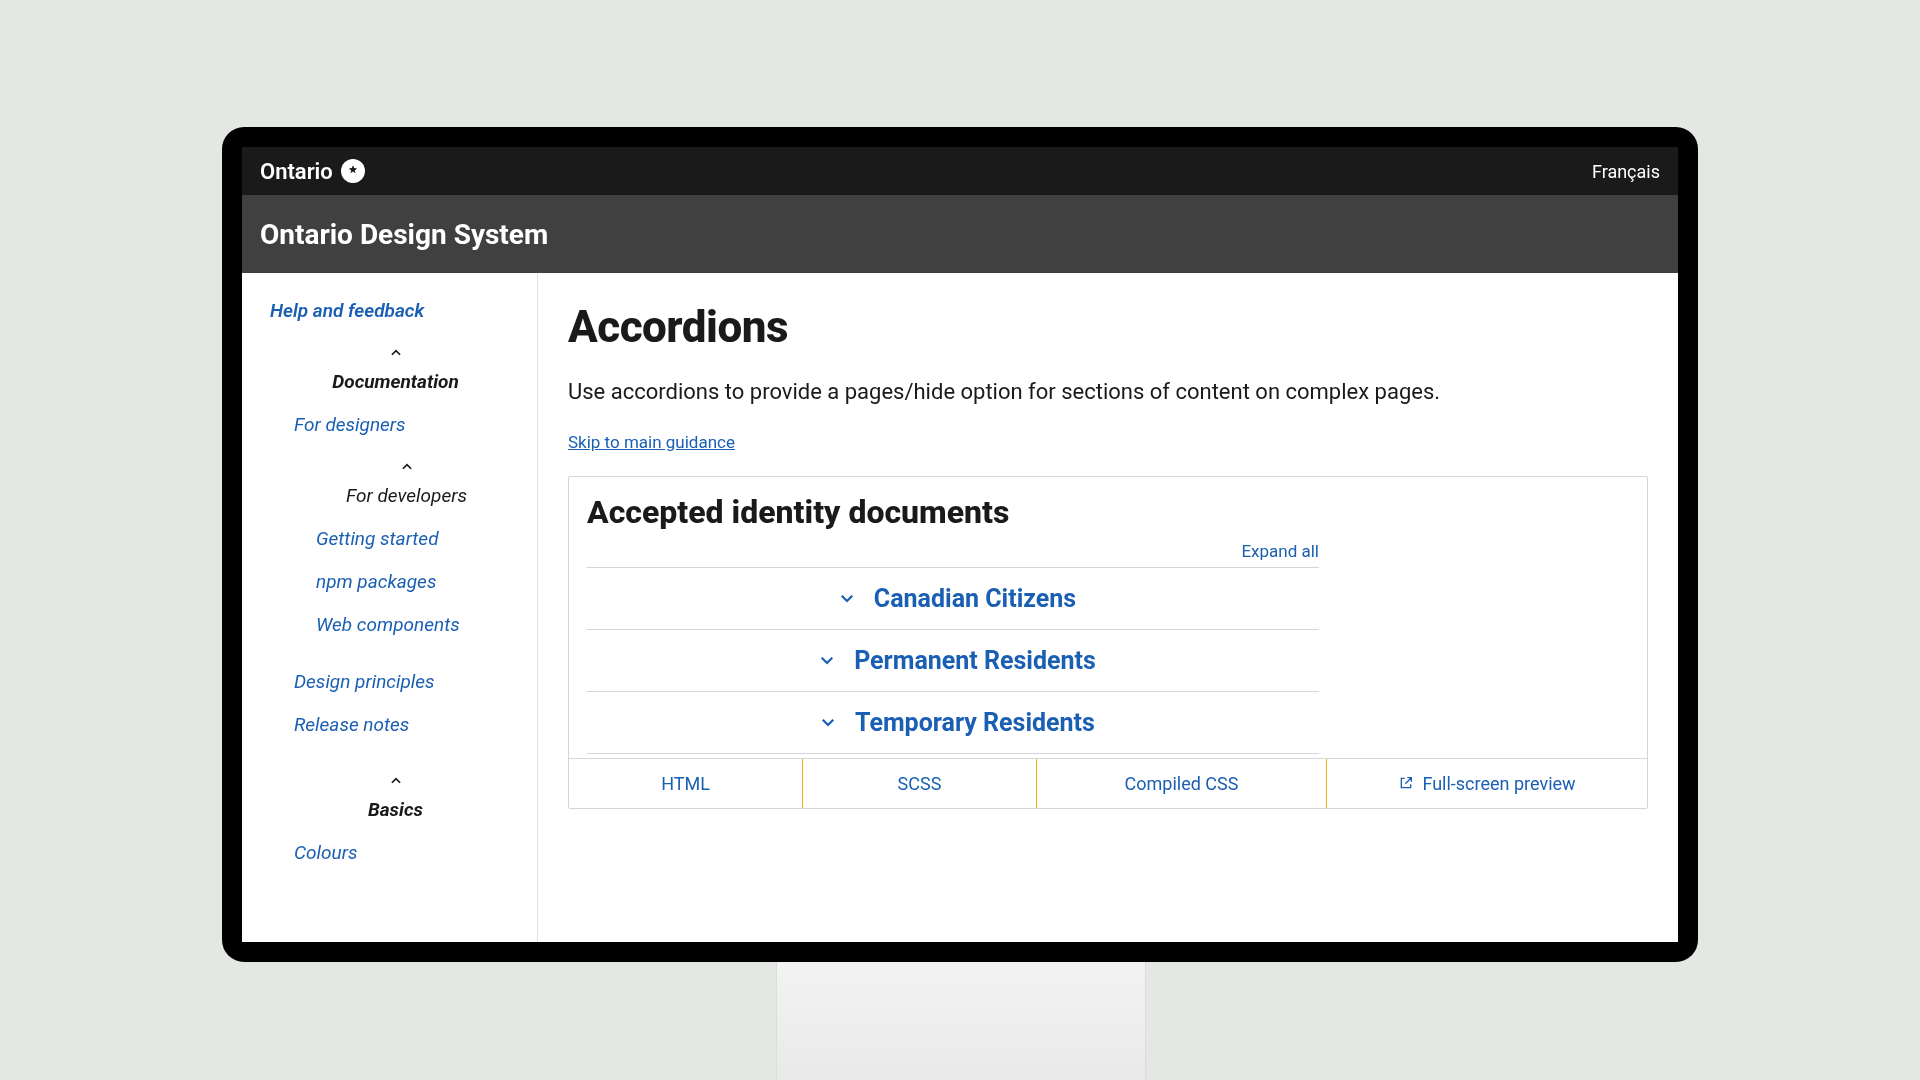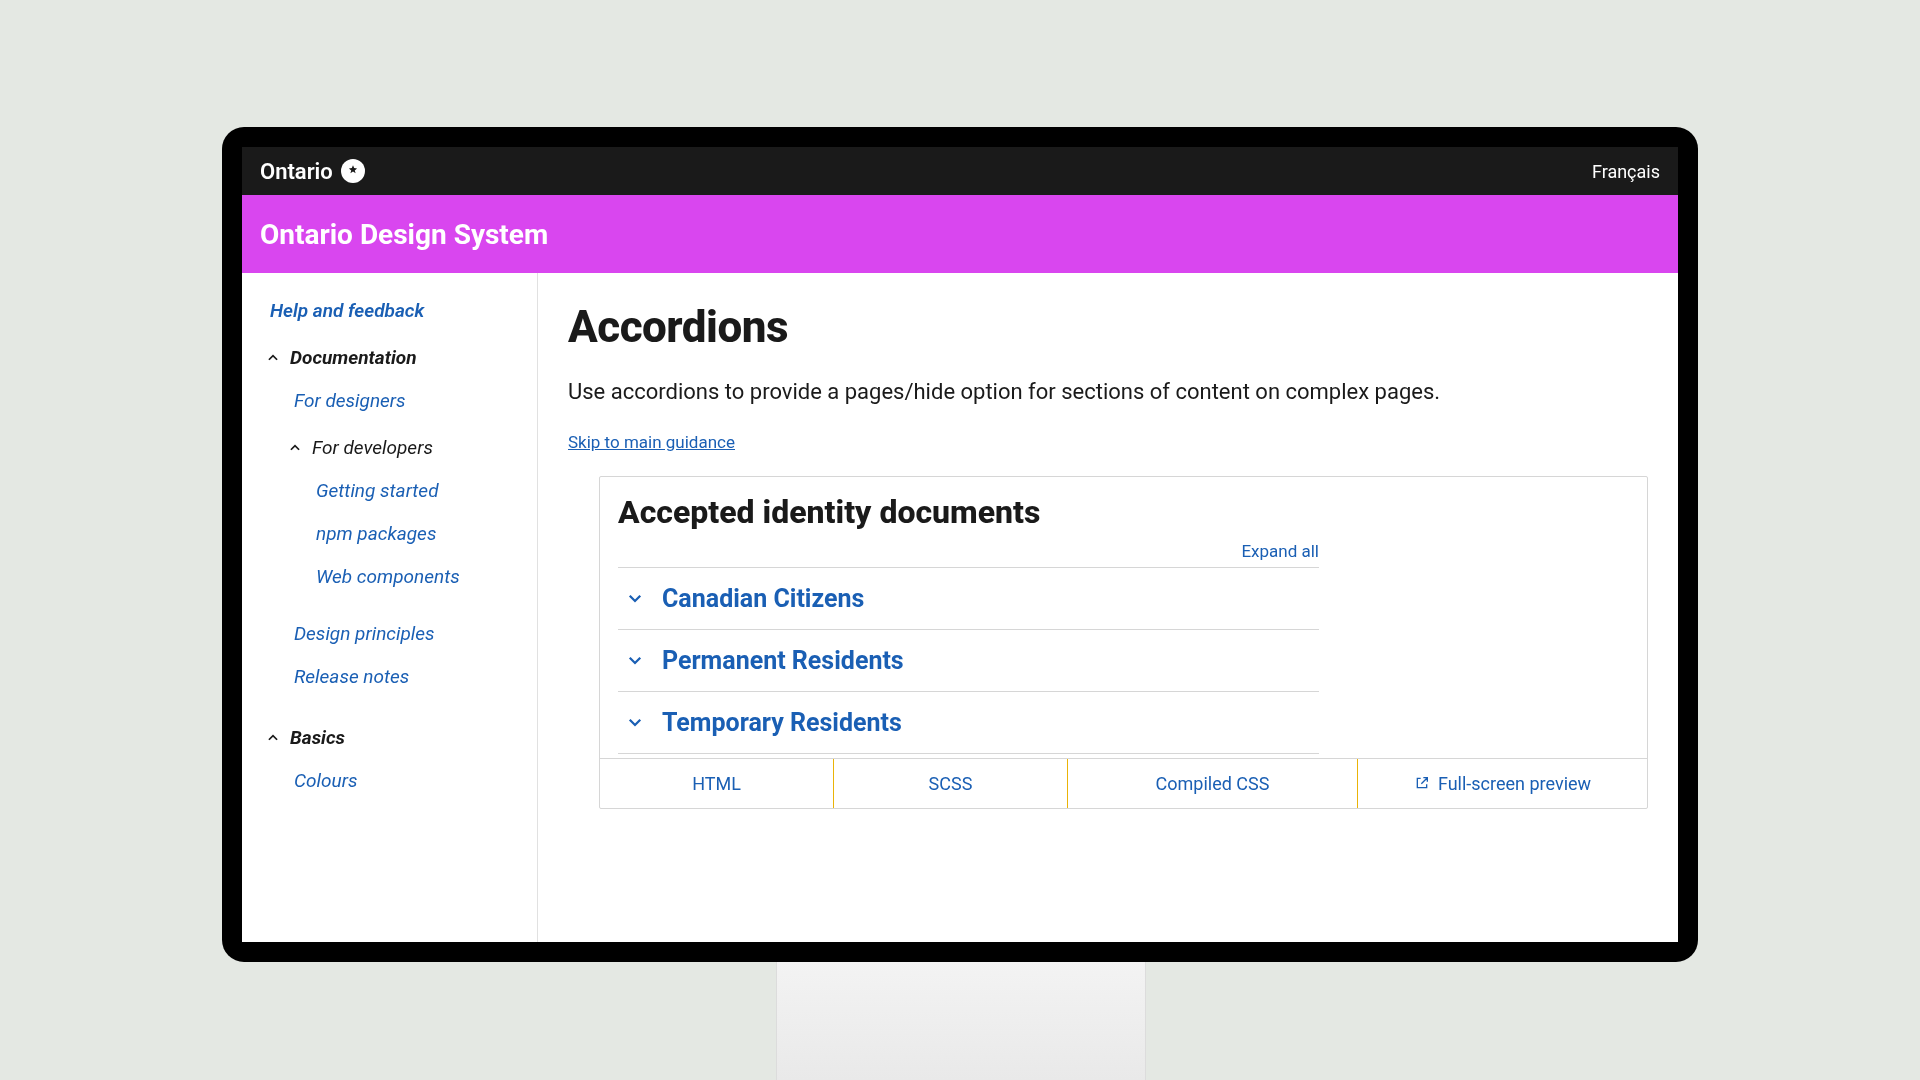--- a/index.html
+++ b/index.html
@@ -38,21 +38,21 @@
     width: 24px; height: 24px; border-radius: 50%;
     background: #fff; color:#1a1a1a;
     display:flex; align-items:center; justify-content:center;
     font-size: 14px; font-weight:700;
   }
   .lang { font-size: 18px; }
 
   
   .subheader {
     height: 78px;
-    background: #d946ef;
+    background: #404040;
     color: #fff;
     display: flex; align-items: center;
     padding: 0 18px;
     font-size: 28px; font-weight: 700;
   }
 
   
   .body { display: flex; height: calc(100% - 48px - 78px); }
 
   .sidebar {
@@ -60,21 +60,21 @@
     border-right: 1px solid #e1e1e1;
     padding: 16px 12px 0 24px;
     font-size: 19px;
     overflow: hidden;
     font-style: italic;
   }
   .sb-link { color: #1a5fb4; padding: 10px 0 10px 4px; cursor: pointer; }
   .sb-link.top { font-weight: 600; }
   .sb-section {
     display: flex; align-items: center; gap: 10px;
-    padding: 14px 0 10px 0; font-weight: 700; color:#1a1a1a; cursor:pointer;
+    padding: 14px 0 10px 0; font-weight: 700; color:#1a1a1a; cursor:pointer;flex-direction:column;
   }
   .sb-section.sub { font-weight: 400; padding-left: 22px; }
   .chev-up { width: 14px; height: 14px; }
   .sb-children { padding-left: 28px; }
   .sb-children .sb-link { padding: 10px 0 10px 0; }
   .sb-children2 { padding-left: 50px; }
   .sb-children2 .sb-link { padding: 10px 0 10px 0; }
 
   .main {
     flex: 1;
@@ -83,33 +83,33 @@
     position: relative;
   }
   .page-title { font-size: 44px; font-weight: 800; color:#1a1a1a; letter-spacing: -0.5px; }
   .page-intro { font-size: 22px; color:#1a1a1a; margin-top: 24px; line-height: 1.4; }
   .skip { display:inline-block; margin-top: 24px; font-size: 17px; color:#1a5fb4; text-decoration: underline; cursor:pointer; }
 
   .example {
     margin-top: 24px;
     border: 1px solid #d6d6d6;
     border-radius: 2px;
-    margin-left: 31px;
   }
   .example-inner { padding: 16px 18px 4px 18px; }
   .example-title { font-size: 32px; font-weight: 800; color:#1a1a1a; }
   .expand-row { display:flex; justify-content:flex-end; margin-top: 10px; padding-right: 310px; }
   .expand-all { color:#1a5fb4; font-size: 17px; cursor:pointer; }
 
   .acc-list { margin-top: 6px; padding-right: 310px; }
   .acc-item {
     border-top: 1px solid #d6d6d6;
     padding: 16px 0;
     display: flex; align-items: center; gap: 18px;
     cursor: pointer;
+    justify-content: center;
   }
   .acc-item:last-child { border-bottom: 1px solid #d6d6d6; }
   .acc-chev { width: 18px; height: 18px; flex: 0 0 18px; margin-left: 8px; }
   .acc-label { font-size: 25px; font-weight: 700; color:#1a5fb4; }
 
   .code-tabs {
     display: flex;
     border-top: 1px solid #d6d6d6;
   }
   .code-tab {

